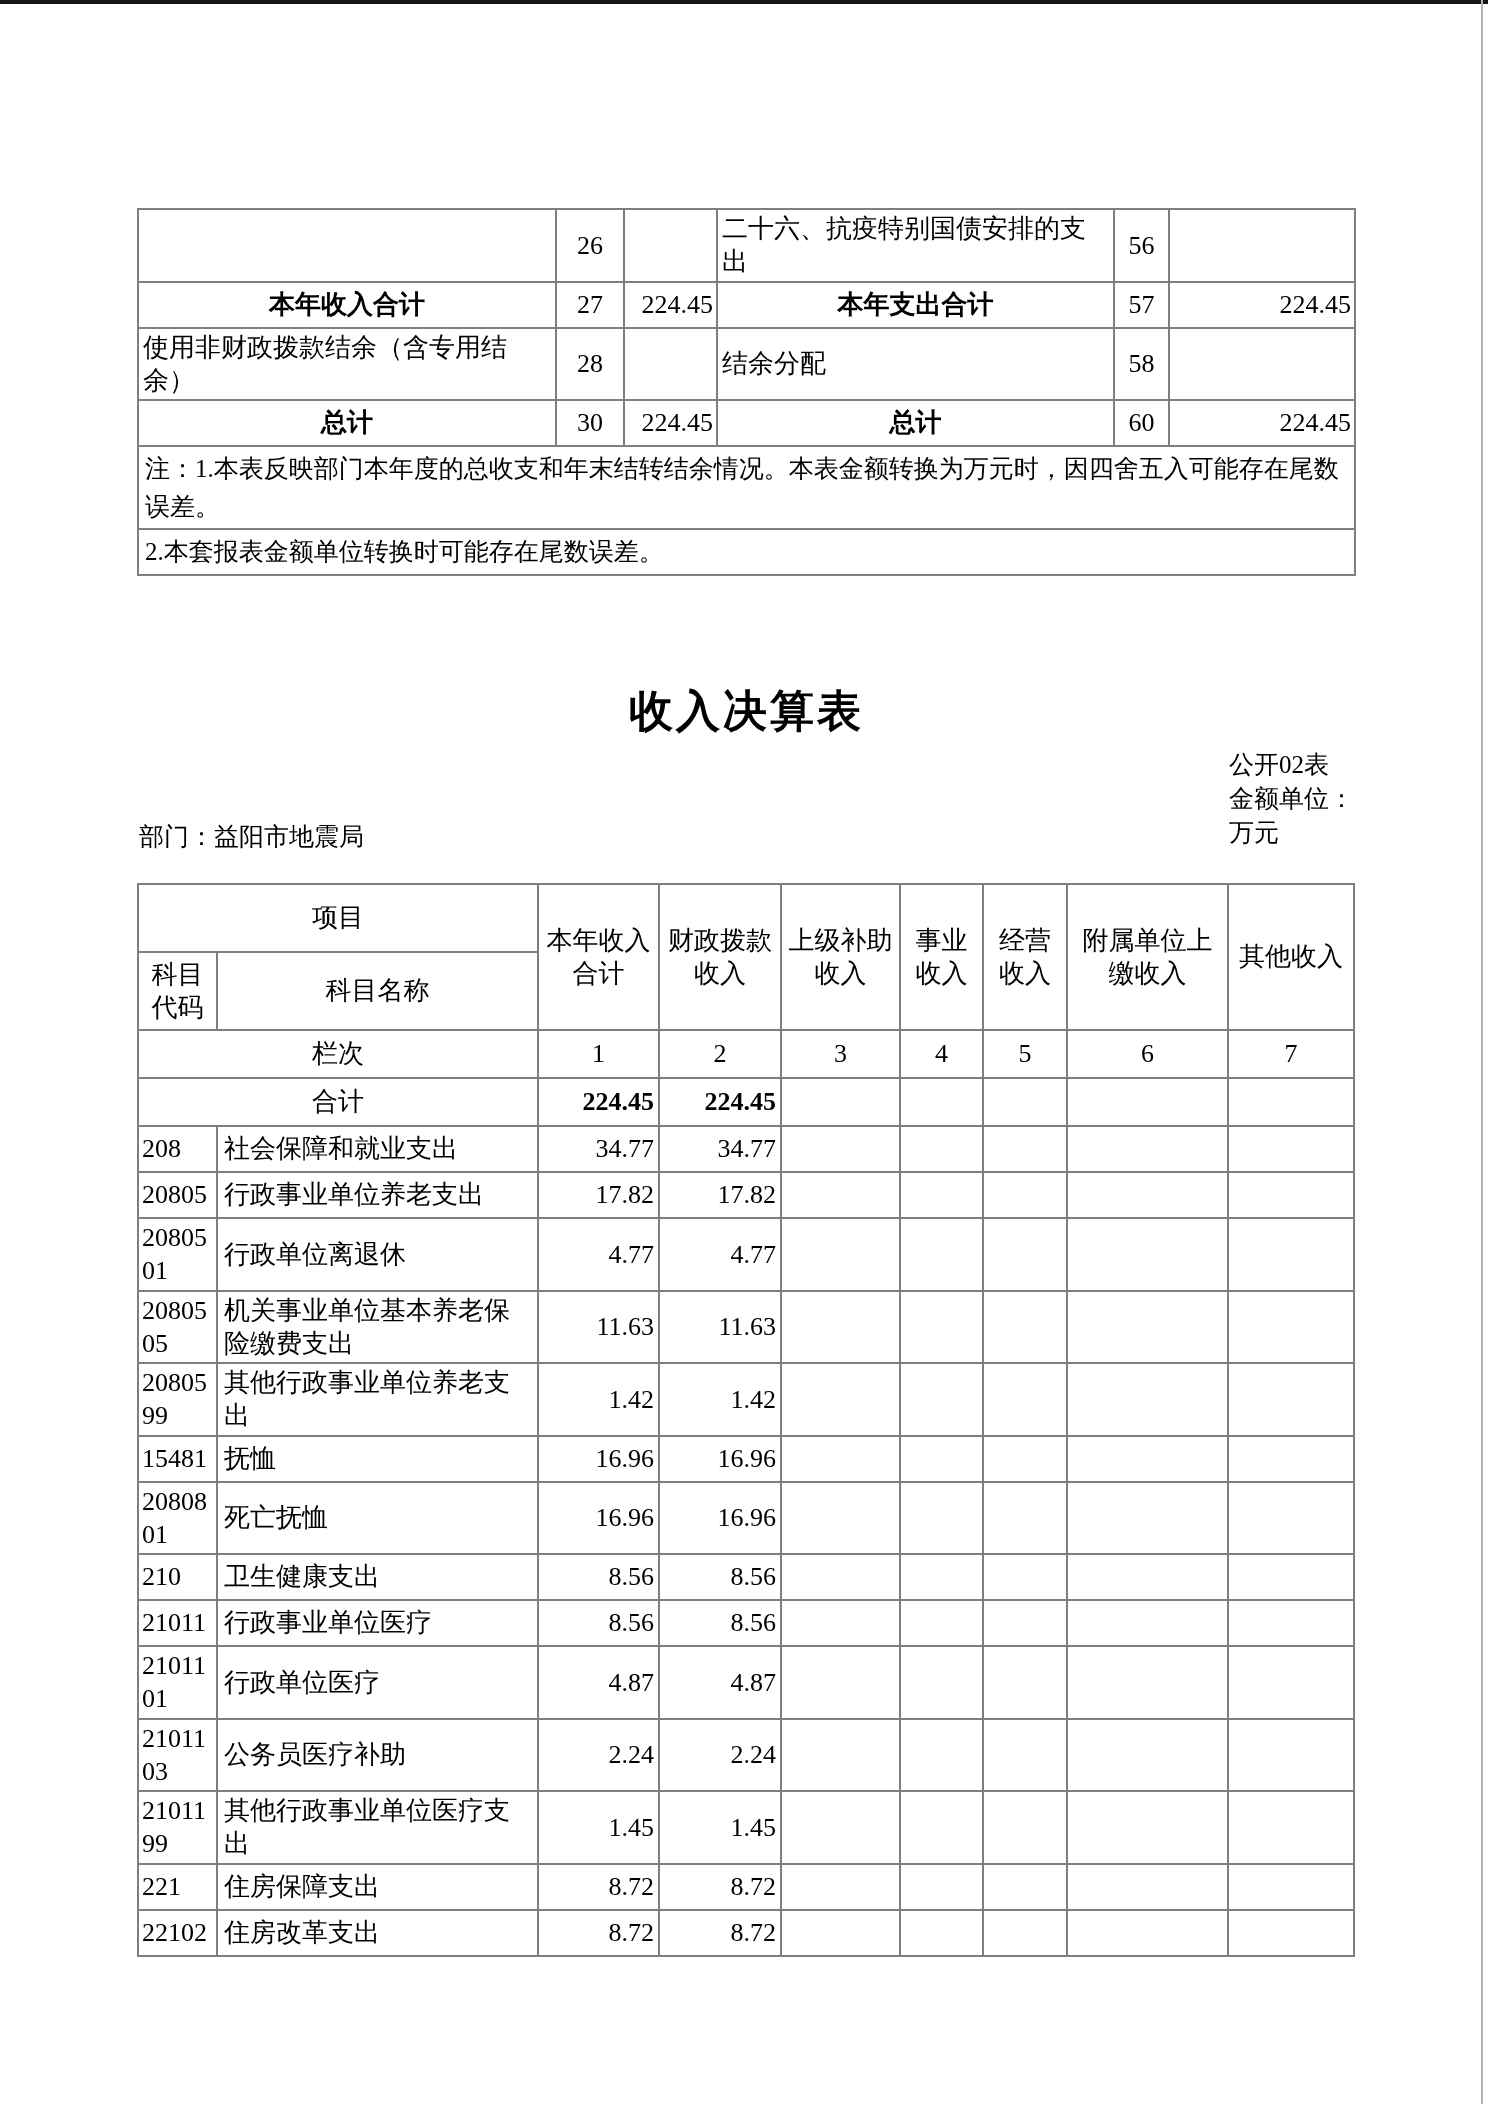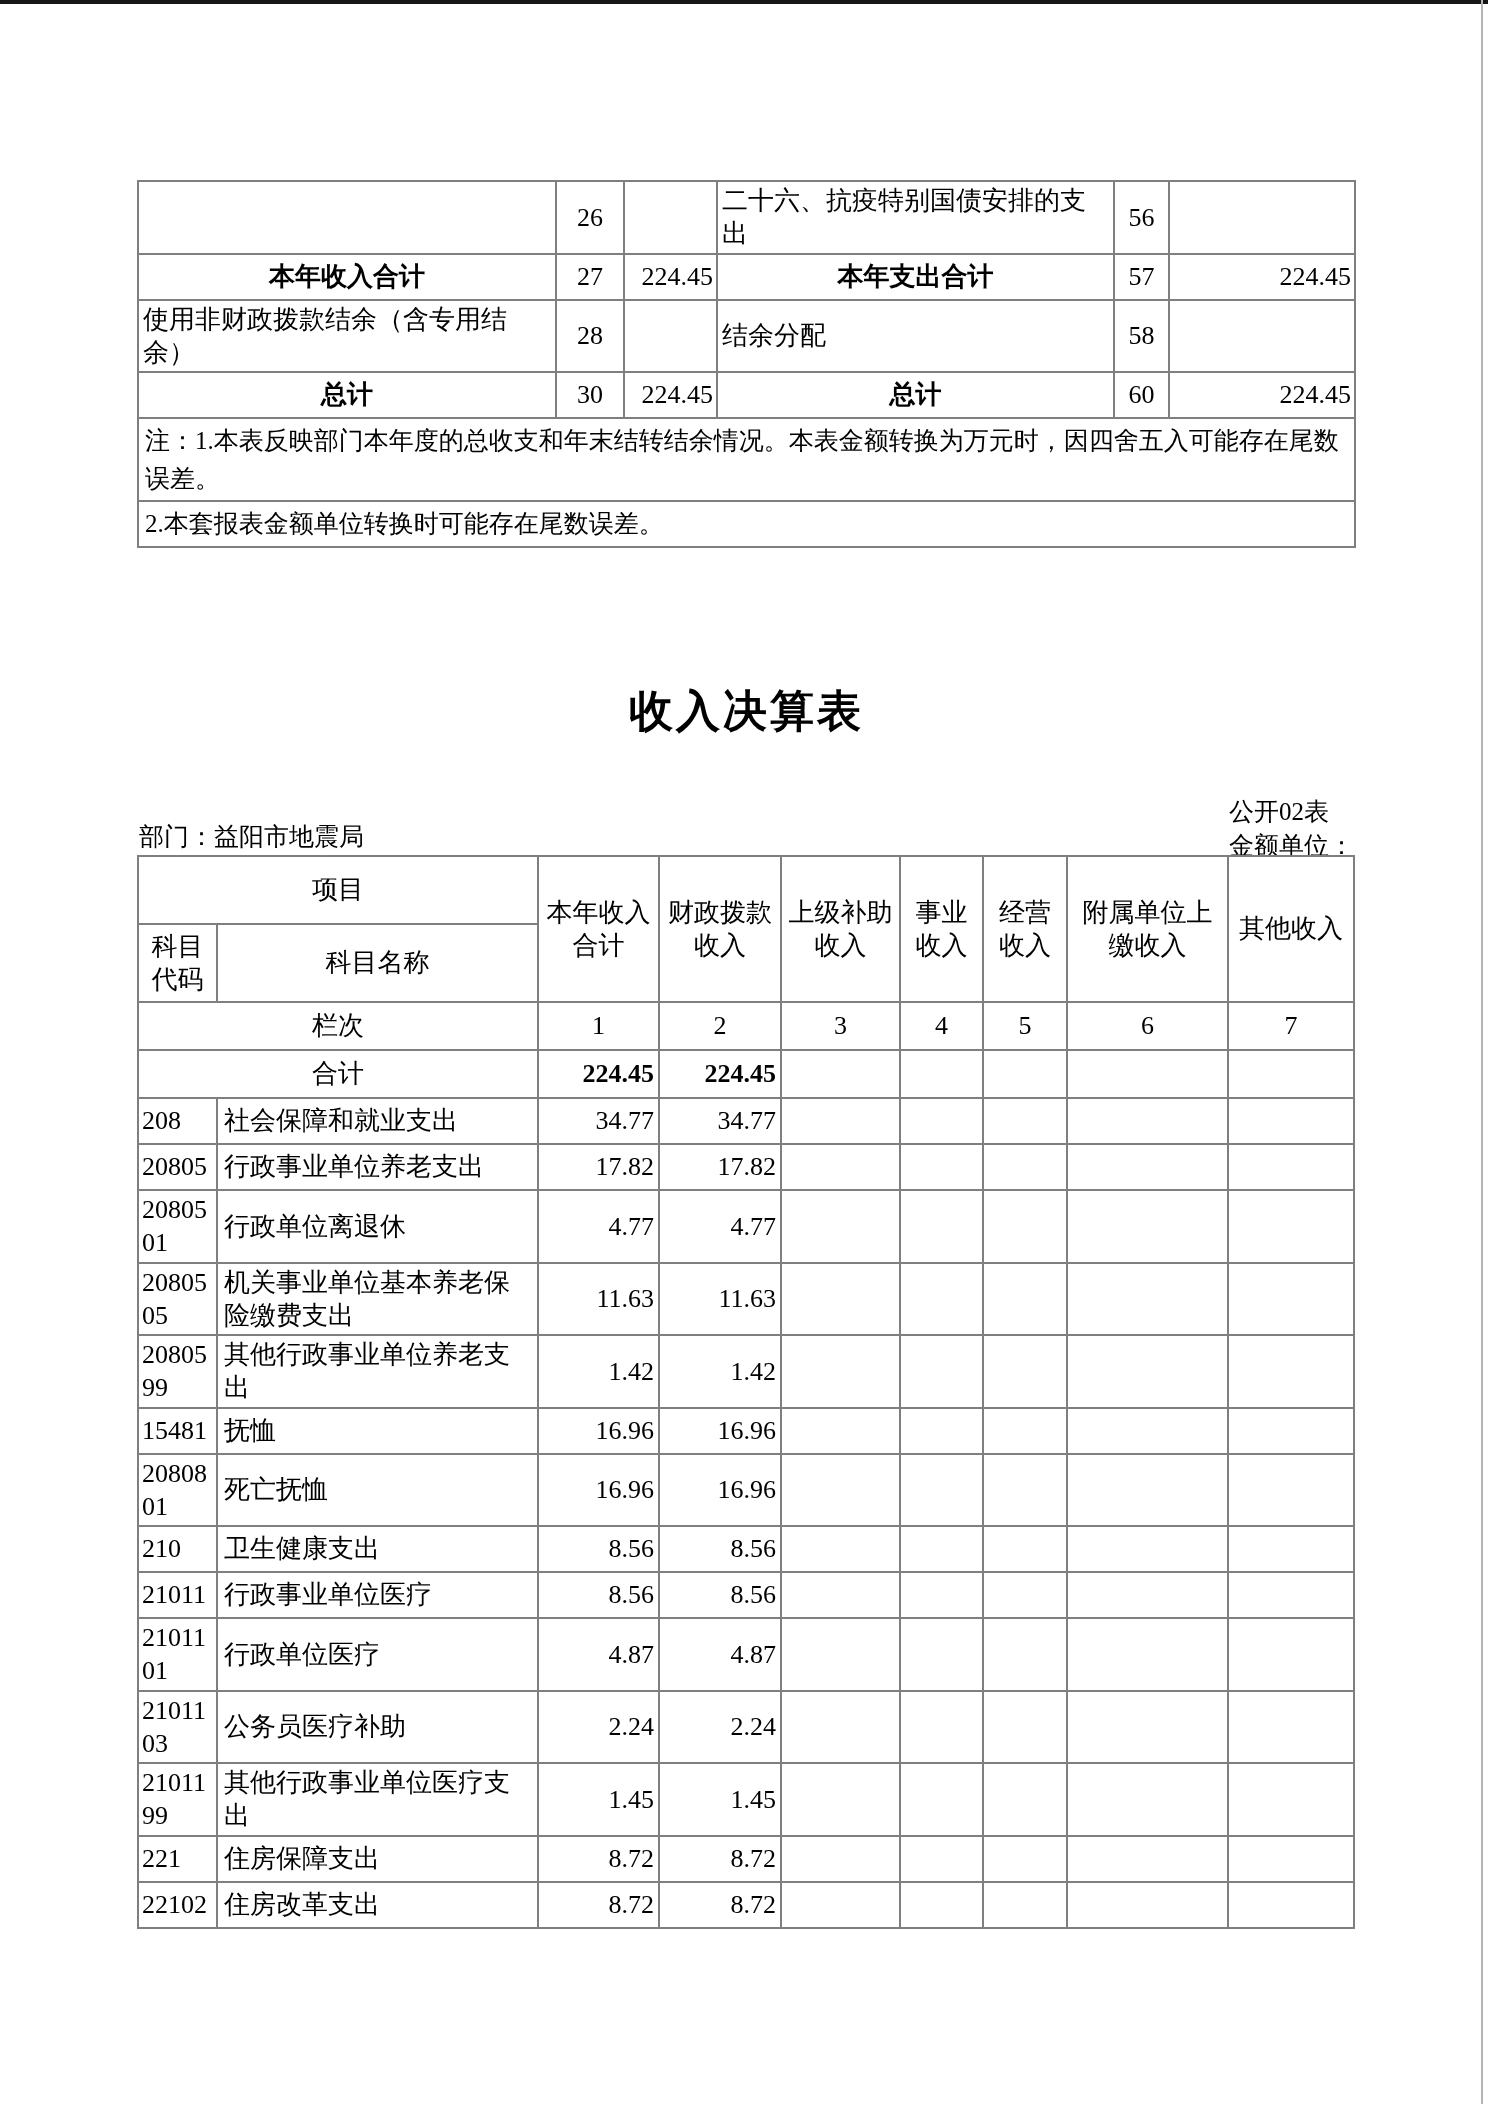--- a/index.html
+++ b/index.html
@@ -4,36 +4,36 @@
 <style>
   html,body{margin:0;padding:0;}
   body{
     width:1488px;height:2104px;position:relative;background:#ffffff;
     font-family:"Liberation Serif","DejaVu Serif",serif;color:#000;
     overflow:hidden;
   }
   .topbar{position:absolute;left:0;top:0;width:1488px;height:4px;background:#161616;}
   .rightline{position:absolute;left:1481px;top:0;width:2px;height:2104px;background:#b4b4b4;}
 
-  table{border-collapse:collapse;table-layout:fixed;background:#fff;}
+  table{border-collapse:collapse;table-layout:fixed;background:#fff;margin-top:28px;}
   td{border:2px solid #7f7f7f;font-size:26px;line-height:1.28;padding:2px 4px;vertical-align:middle;word-break:break-all;}
 
   
   .balance{position:absolute;left:137px;top:180px;width:1219px;}
   .balance td{height:40px;}
   .balance .lbl{text-align:left;}
   .balance .codec{text-align:center;}
   .balance .val{text-align:right;padding-right:3px;}
   .balance tr.emph .lbl{text-align:center;font-weight:bold;}
   .balance td.note{text-align:left;font-size:25px;line-height:1.5;padding:3px 6px;height:auto;}
 
   
   .title{position:absolute;left:137px;top:682px;width:1219px;text-align:center;
          font-size:44px;font-weight:bold;letter-spacing:3px;}
-  .meta-right{position:absolute;left:1229px;top:748px;width:150px;font-size:25px;line-height:34px;text-align:left;margin-top:47px;}
+  .meta-right{position:absolute;left:1229px;top:748px;width:150px;font-size:25px;line-height:34px;text-align:left;}
   .dept{position:absolute;left:139px;top:820px;font-size:25px;}
 
   
   .income{position:absolute;left:137px;top:855px;width:1218px;}
   .income td{height:40px;}
   .income td.hd{text-align:center;padding:2px 6px;}
   .income tr.hrow1 td{height:62px;}
   .income tr.hrow2 td{height:72px;}
   .income tr.lanci td,.income tr.totrow td{height:42px;}
   .income .codecell{text-align:left;padding:2px 2px 2px 3px;border-radius:19px;}

